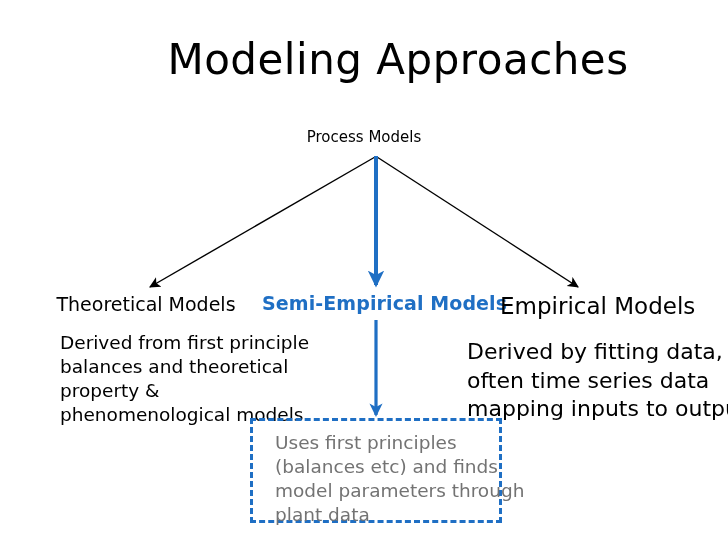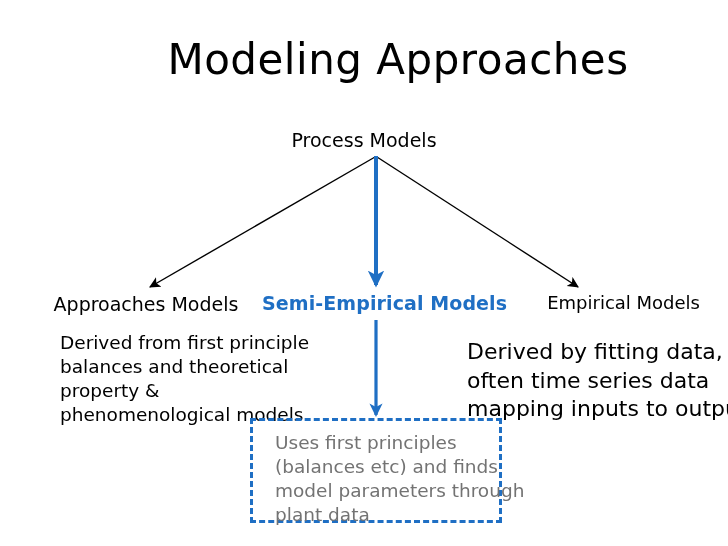--- a/index.html
+++ b/index.html
@@ -40,21 +40,21 @@
     font-size: 42px;
     letter-spacing: 0.5px;
     color: #000000;
     margin-left: 34px;
   }
   #node-process-models {
     left: 0;
     top: 129px;
     width: 728px;
     text-align: center;
-    font-size: 19px;
+    font-size: 15px;
   }
   #node-theoretical-models {
     left: 0px;
     top: 293px;
     width: 292px;
     text-align: center;
     font-size: 19px;
   }
   #node-semi-empirical-models {
     left: 262px;
@@ -63,22 +63,22 @@
     text-align: center;
     font-size: 19px;
     font-weight: bold;
     color: #1f6fc4;
     letter-spacing: 0.1px;
   }
   #node-empirical-models {
     left: 500px;
     top: 293px;
     width: 200px;
-    text-align: right;
-    font-size: 18px;
+    text-align: left;
+    font-size: 23px;
   }
   #desc-theoretical {
     left: 28px;
     top: 331px;
     width: 260px;
     font-size: 18.5px;
     line-height: 1.30;
     margin-left: 32px;
   }
   #desc-empirical {
@@ -131,21 +131,21 @@
 
     <line x1="376" y1="156" x2="376" y2="285" stroke="#1f6fc4" stroke-width="4" marker-end="url(#head-blue)"></line>
 
     <line x1="376" y1="320" x2="376" y2="415" stroke="#1f6fc4" stroke-width="3.2" marker-end="url(#head-blue)"></line>
   </svg>
 
   <div class="txt" id="page-title">Modeling Approaches</div>
 
   <div class="txt" id="node-process-models">Process Models</div>
 
-  <div class="txt" id="node-theoretical-models">Approaches Models</div>
+  <div class="txt" id="node-theoretical-models">Theoretical Models</div>
 
   <div class="txt" id="node-semi-empirical-models">Semi-Empirical Models</div>
 
   <div class="txt" id="node-empirical-models">Empirical Models</div>
 
   <div class="txt" id="desc-theoretical">Derived from first principle
 balances and theoretical
 property &amp;
 phenomenological models</div>
 

